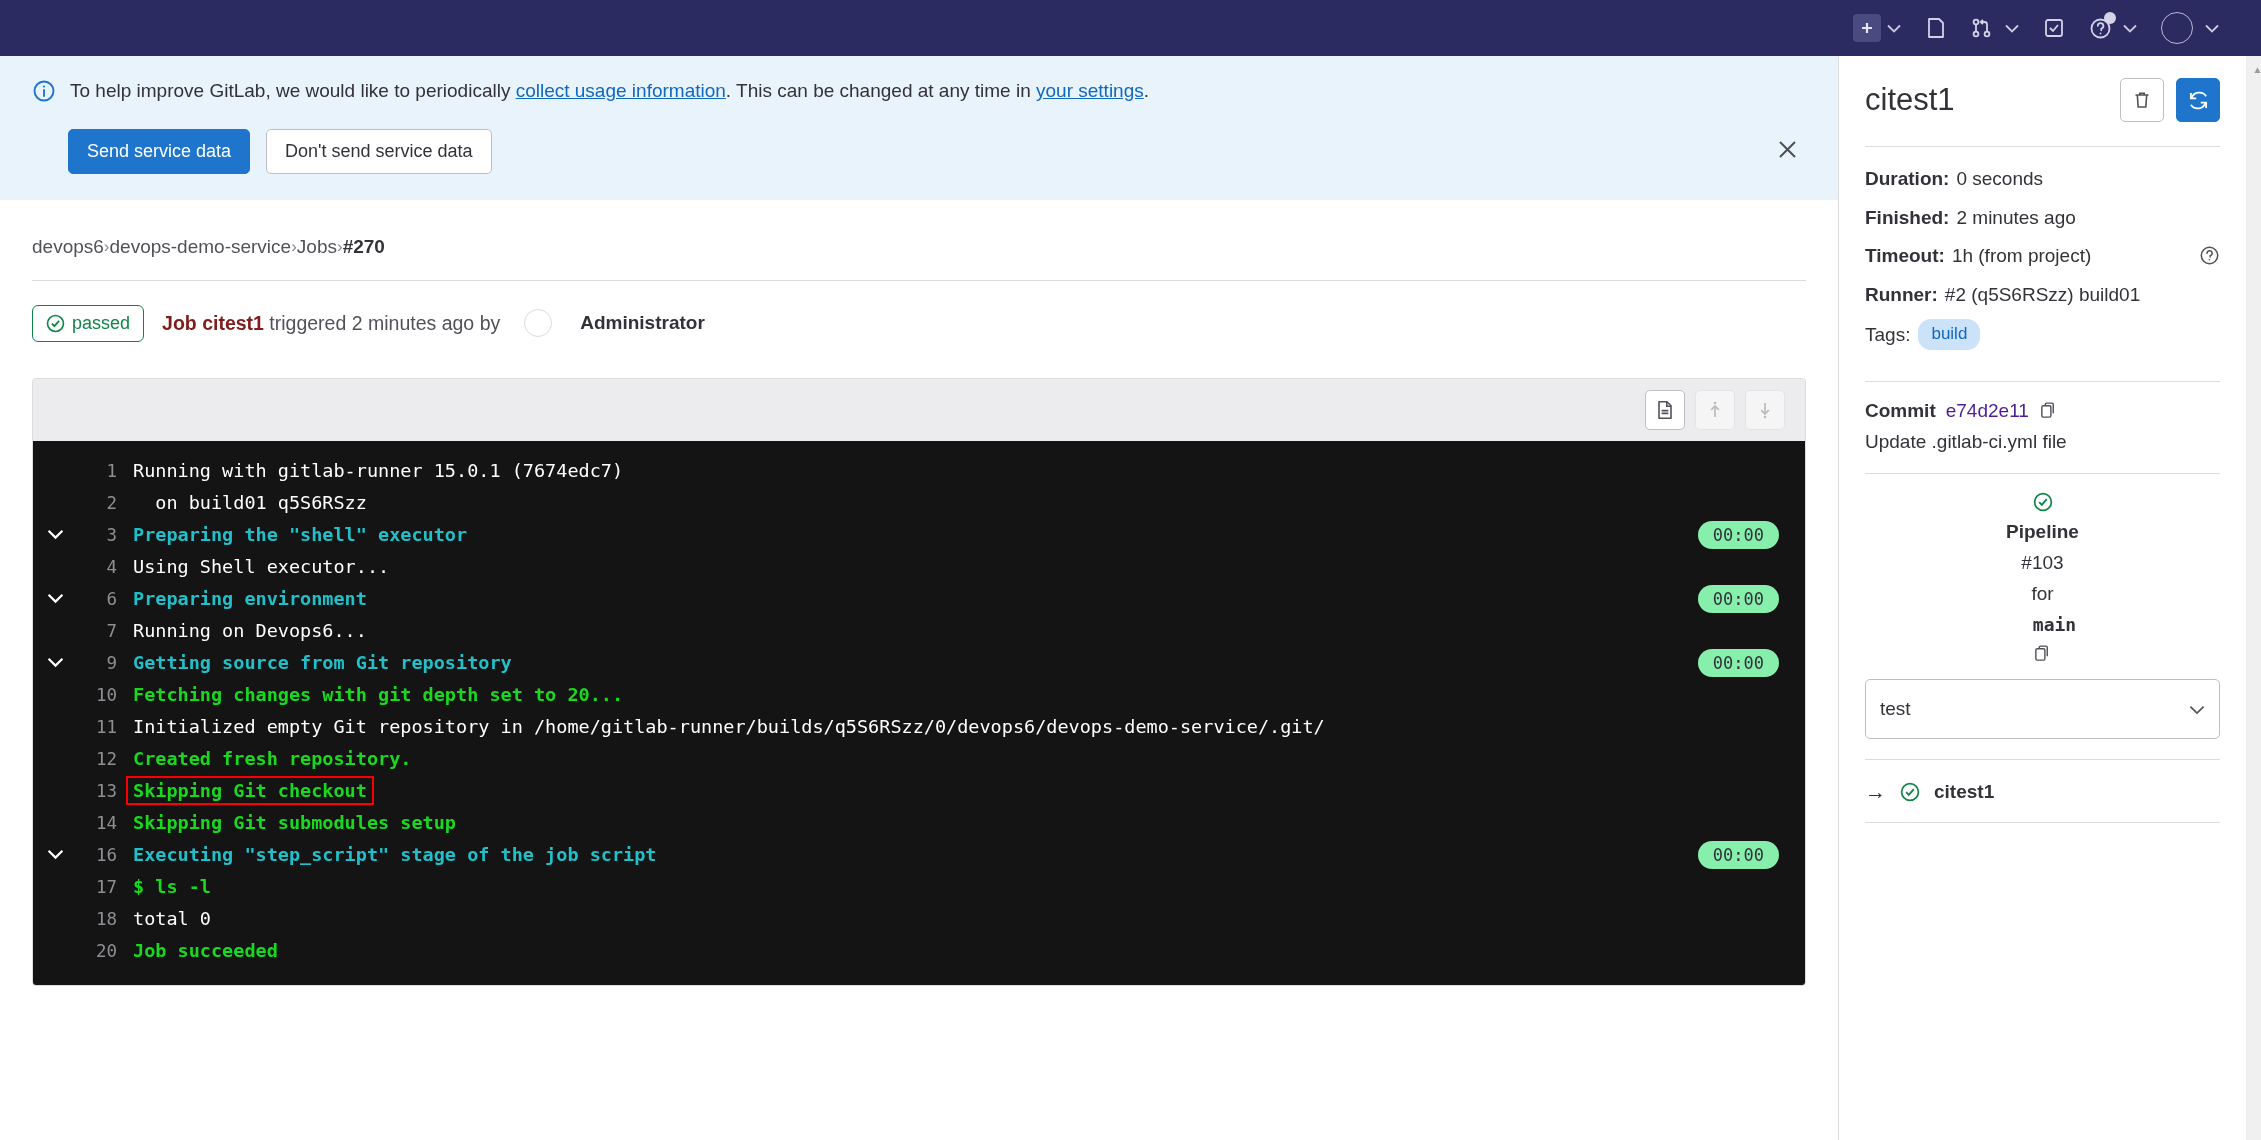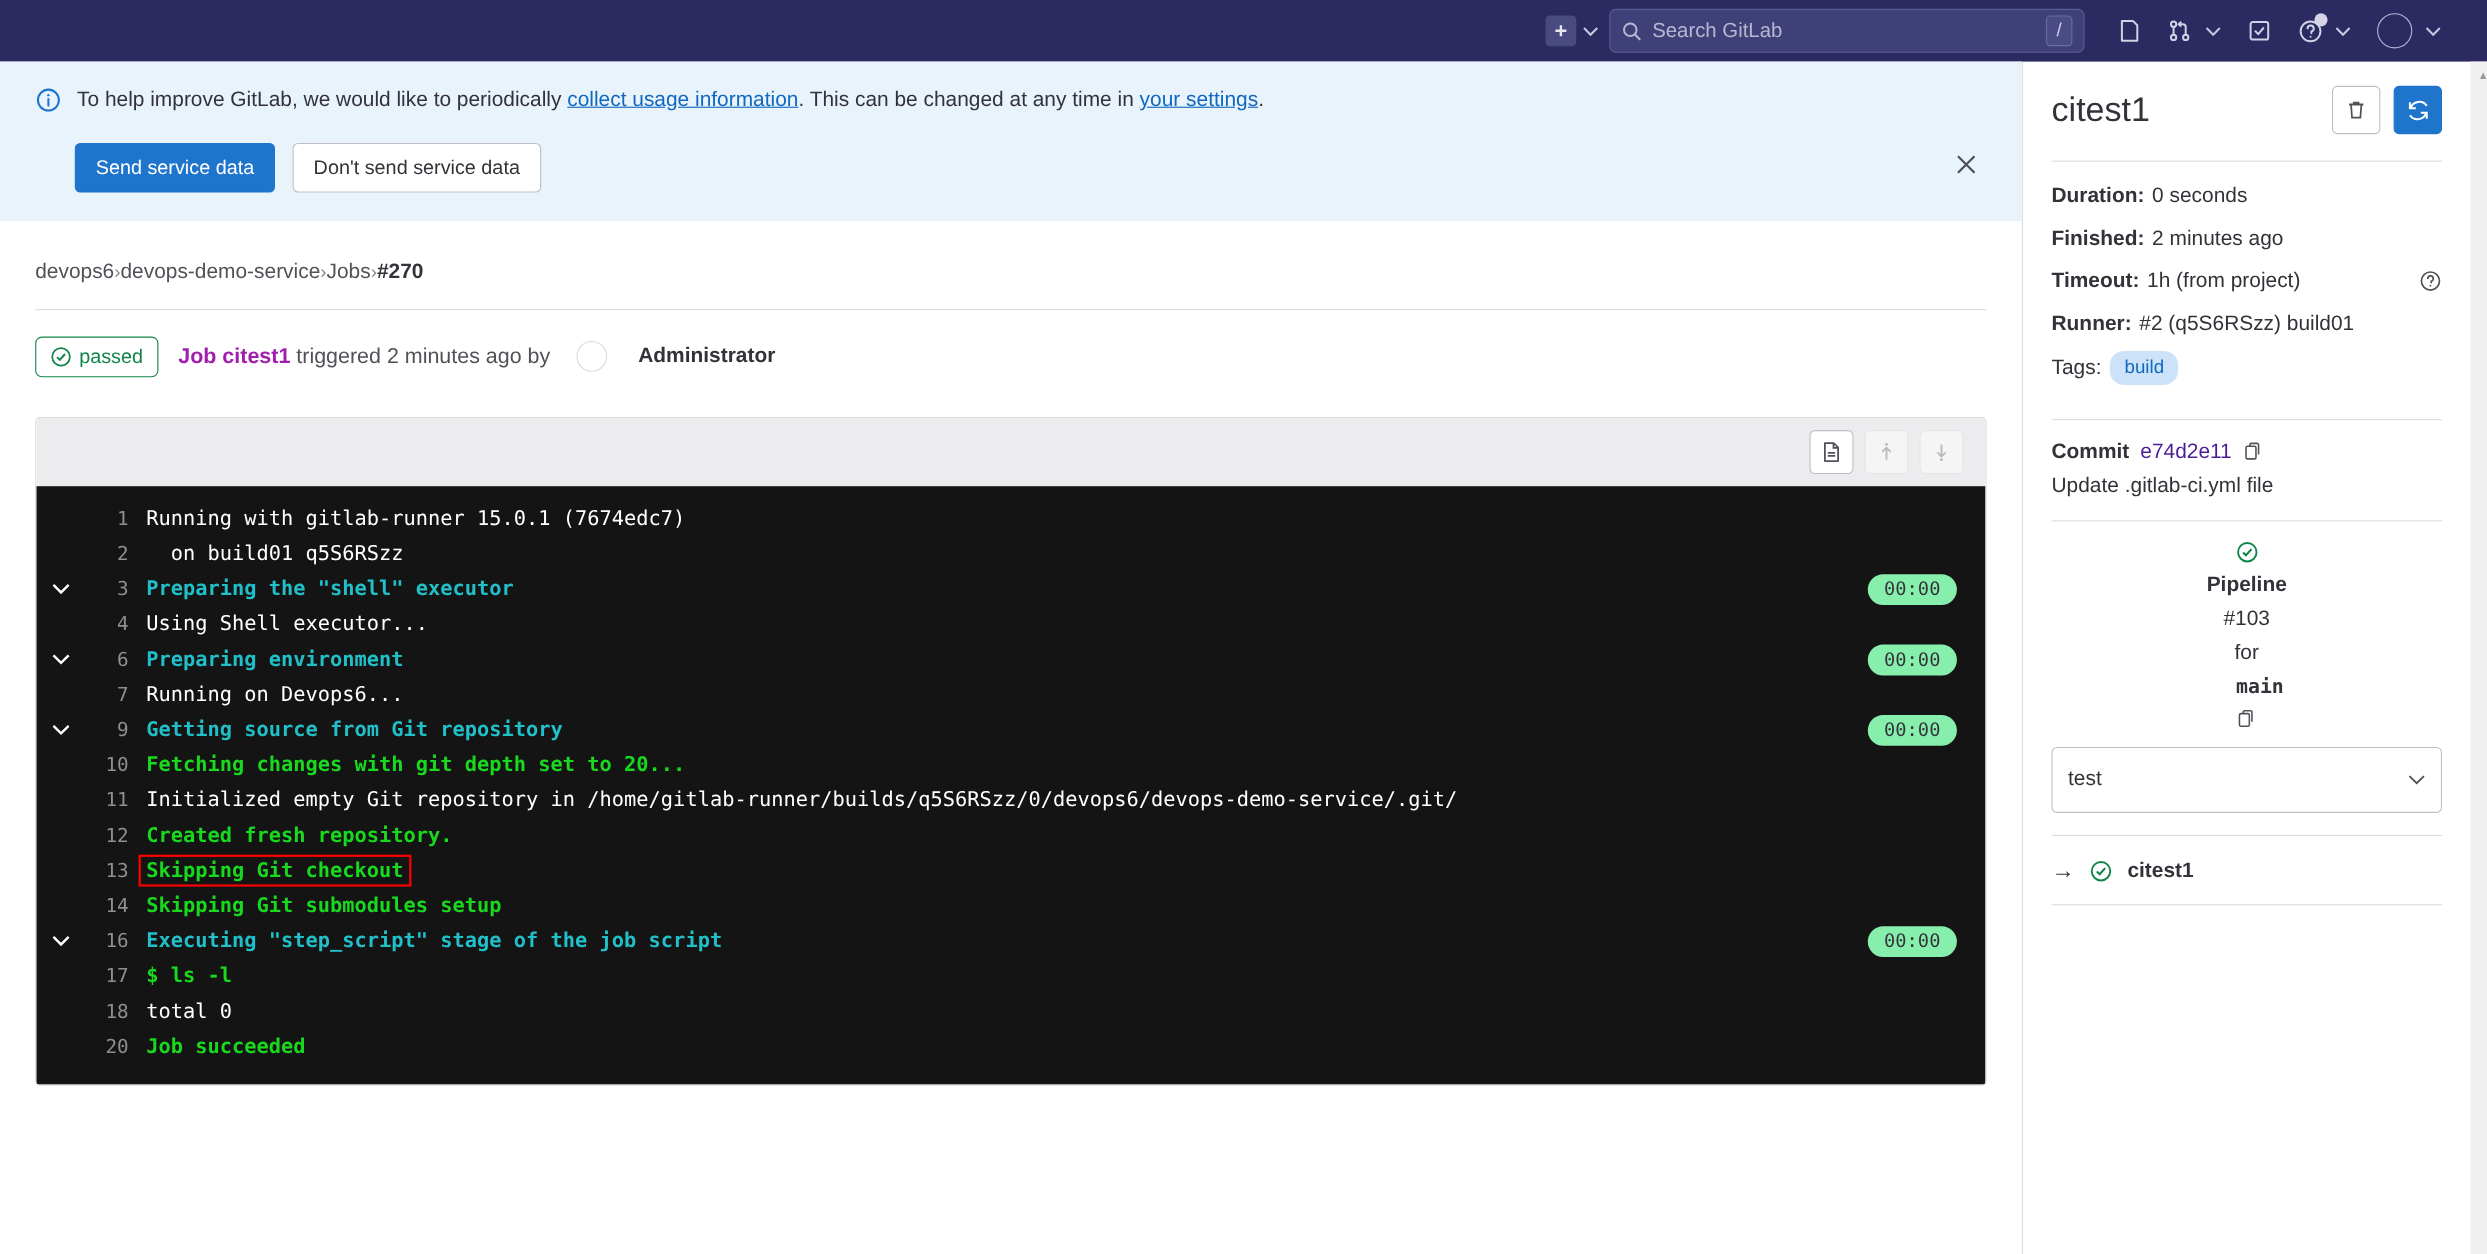--- a/index.html
+++ b/index.html
@@ -96,21 +96,21 @@
   .hr { border-top: 1px solid #dcdcde; }
 
   
   .job-header { display: flex; align-items: center; padding: 24px 0 22px 0; gap: 18px; }
   .badge-passed {
     display: inline-flex; align-items: center; gap: 7px;
     border: 1px solid #108548; color: #108548; border-radius: 6px;
     padding: 7px 13px; font-size: 18px; background: #fff;
   }
   .job-title { font-size: 19.5px; color: #535158; }
-  .job-title b { color: #a21caf; }
+  .job-title b { color: #7f1d1d; }
   .user-avatar {
     width: 28px; height: 28px; border-radius: 50%; border: 1px solid #dbdbdb;
     background: #fff; margin-left: 6px;
   }
   .user-name { font-size: 19px; font-weight: bold; color: #333238; margin-left: 10px; }
 
   
   .log-panel {
     margin-top: 14px; border: 1px solid #dcdcde; border-radius: 4px; overflow: hidden;
   }
@@ -223,30 +223,20 @@
           <path d="M7 2v10M2 7h10"></path>
         </svg>
       </div>
     </div>
     <div class="caret">
       <svg width="14" height="9" viewBox="0 0 14 9" fill="none" stroke="currentColor" stroke-width="1.9">
           <path d="M1 1.5l6 6 6-6"></path>
         </svg>
     </div>
 
-    <div class="search-wrap">
-      <span class="s-icon">
-        <svg width="19" height="19" viewBox="0 0 20 20" fill="none" stroke="currentColor" stroke-width="1.9">
-          <circle cx="8.5" cy="8.5" r="6"></circle>
-            <path d="M13 13l5 5"></path>
-        </svg>
-      </span>
-      <input class="search-input" type="text" value="" placeholder="Search GitLab" style="">
-      <span class="slash-key">/</span>
-    </div>
 
     <div class="icon-btn">
       <svg width="22" height="22" viewBox="0 0 22 22" fill="none" stroke="#d3d1e8" stroke-width="1.8">
         <path d="M4 2h10l4 4v14H4z" stroke-linejoin="round"></path>
       </svg>
     </div>
 
     <div class="icon-btn">
       <svg width="22" height="22" viewBox="0 0 22 22" fill="none" stroke="#d3d1e8" stroke-width="1.8">
         <circle cx="5" cy="17" r="2.4"></circle>

